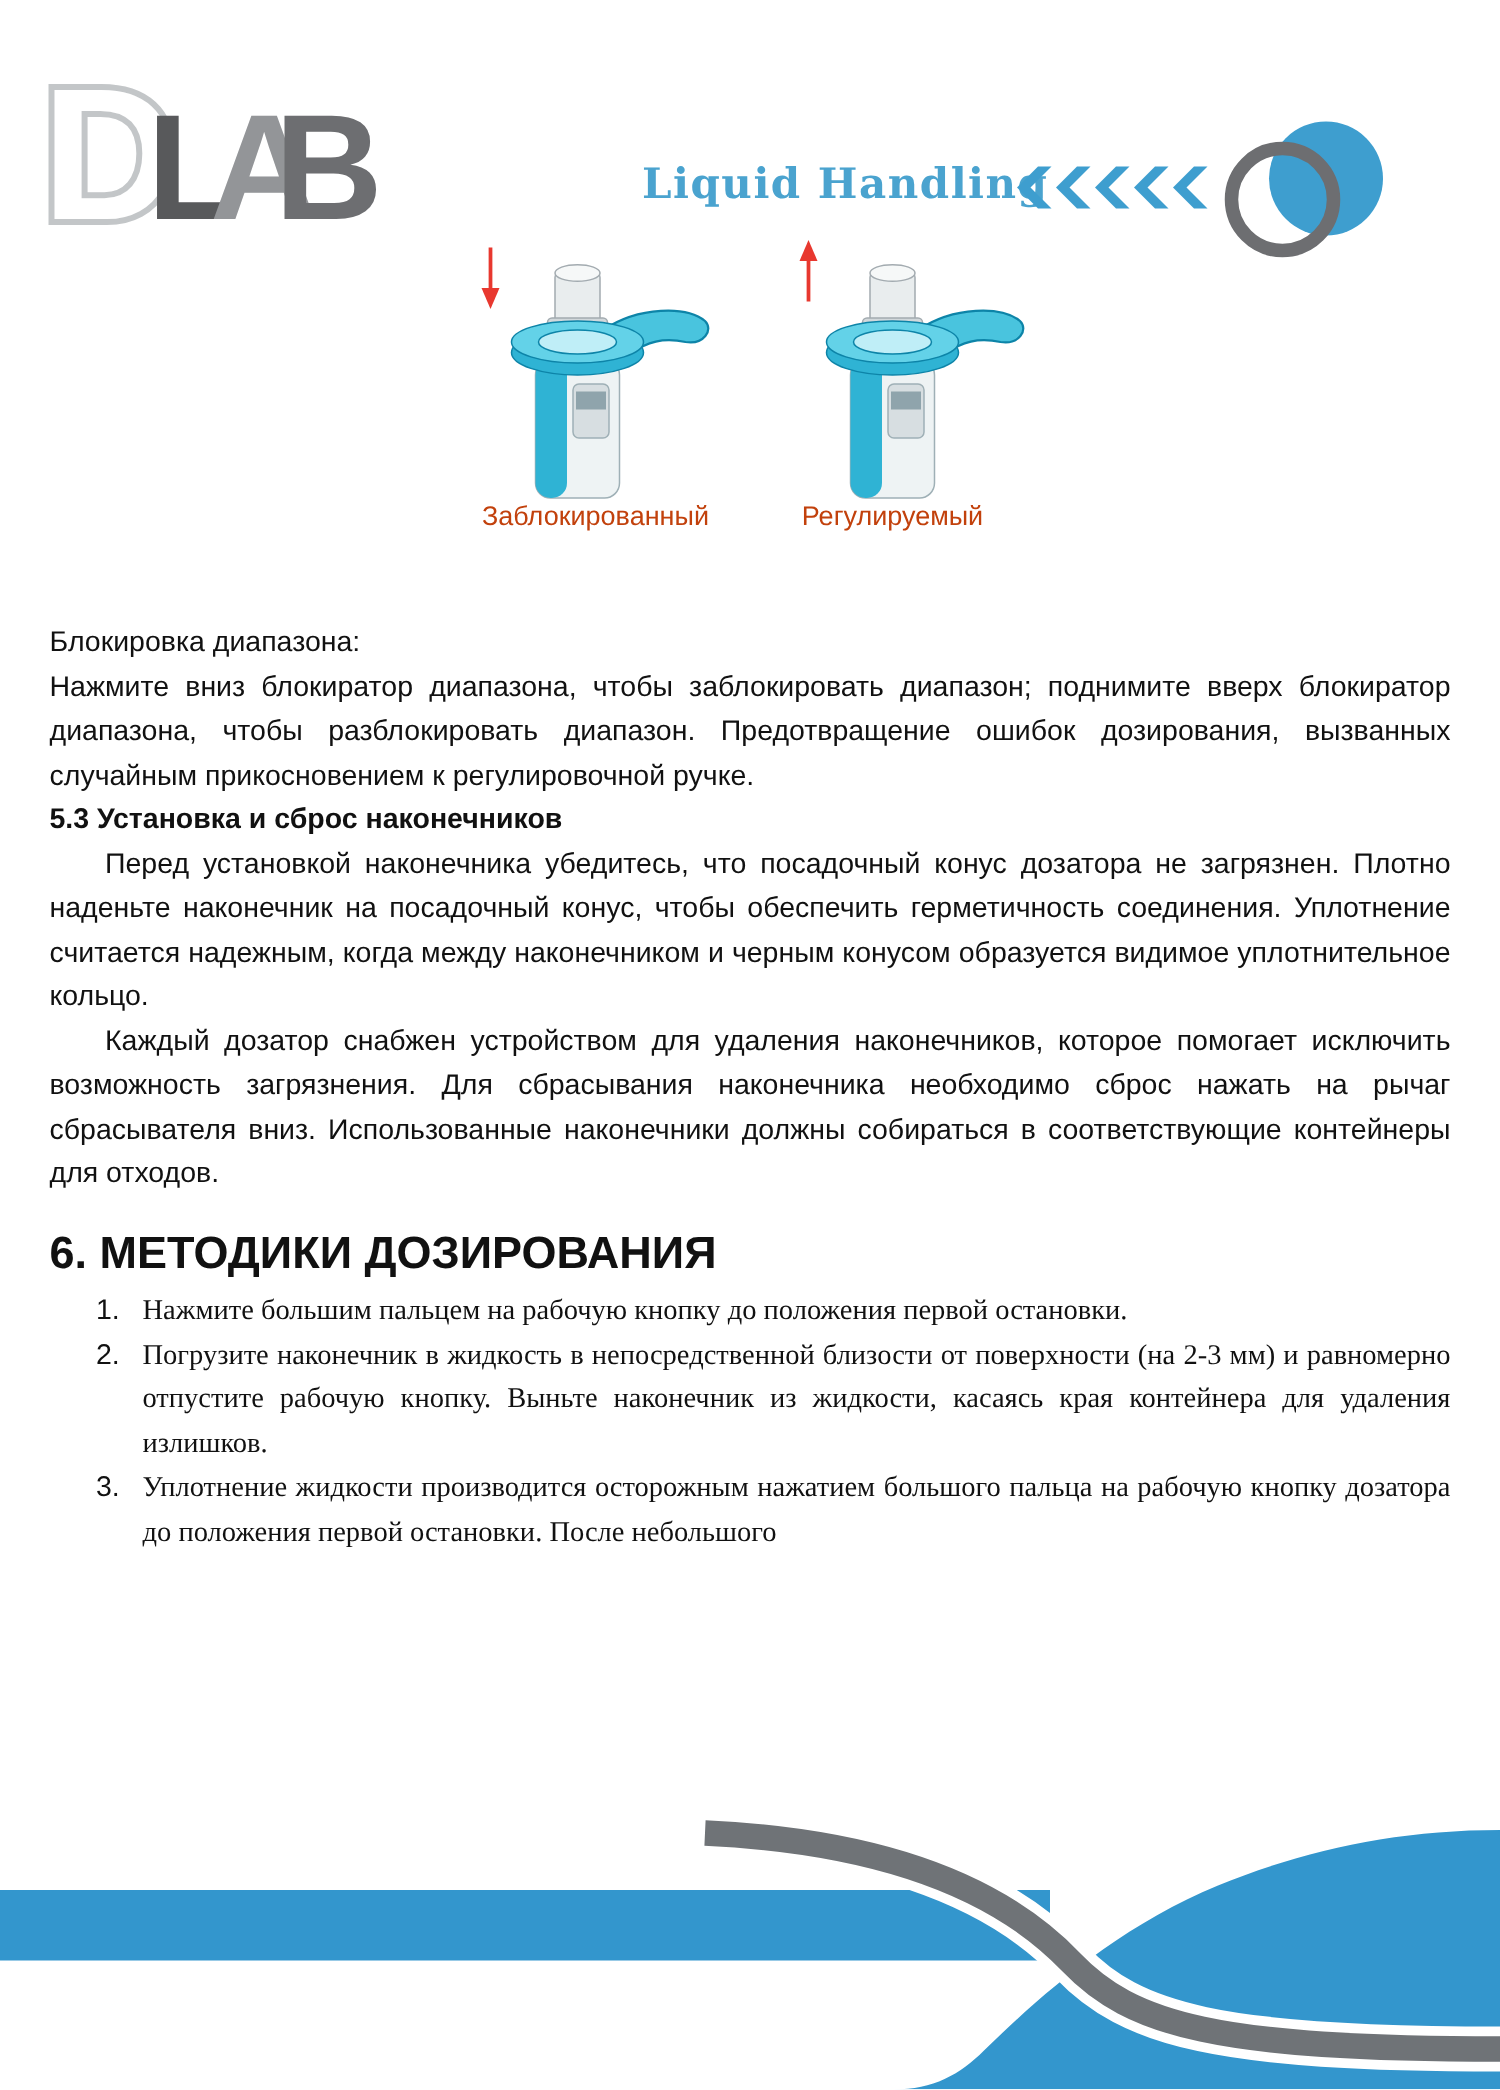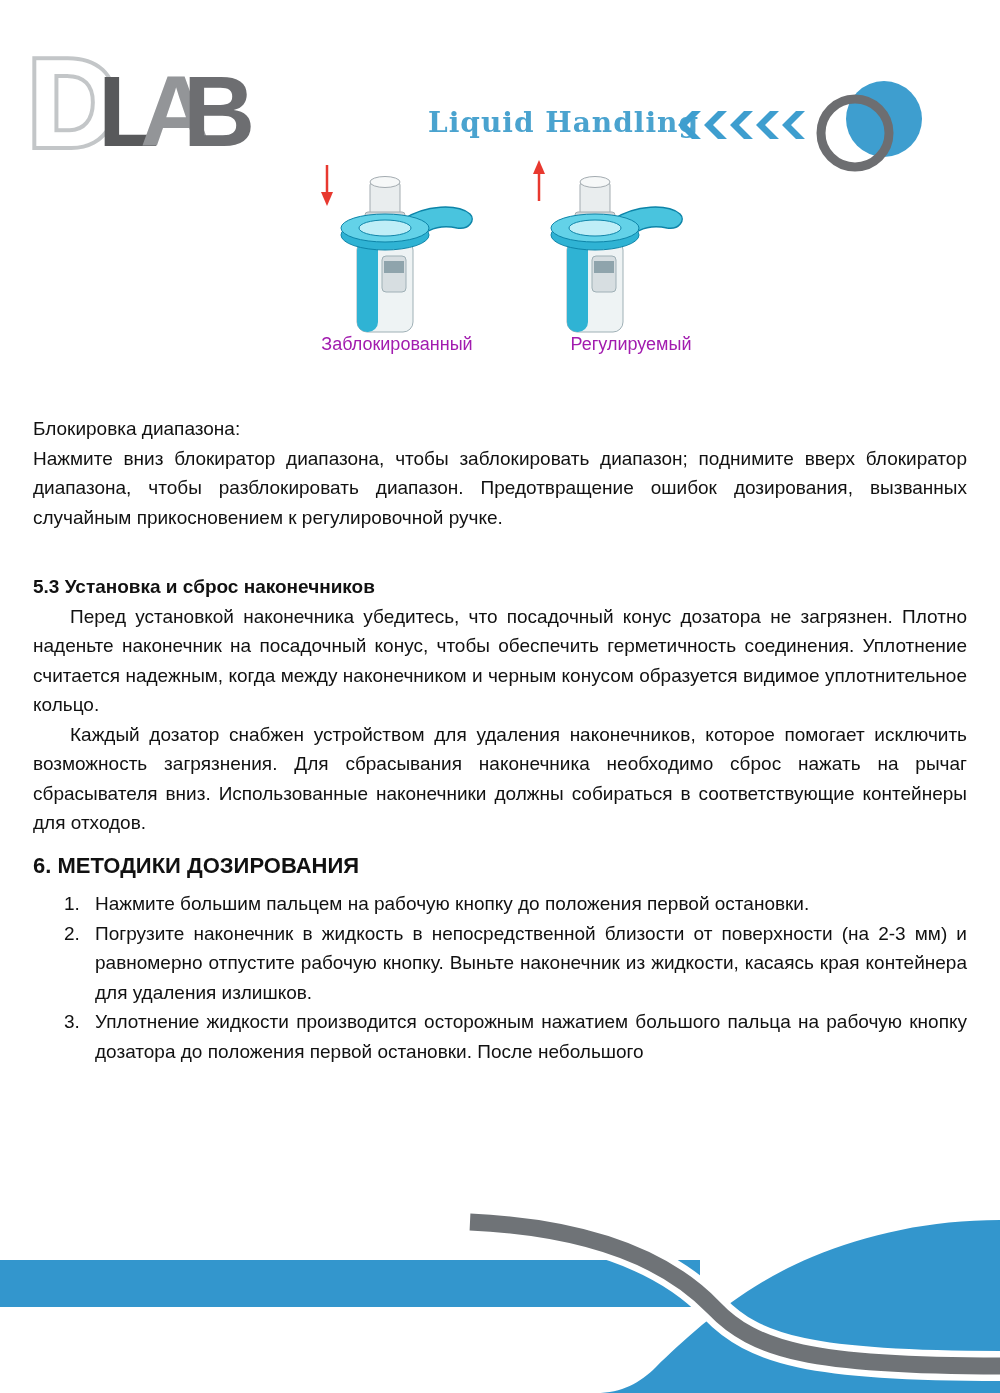--- a/index.html
+++ b/index.html
@@ -14,36 +14,36 @@
   .chevrons { position:absolute; left:678px; top:110px; }
   .ring-logo { position:absolute; left:800px; top:74px; }
 
   
   .pipette { position:absolute; width:180px; height:178px; }
   .pipette.p-left  { left:306px; top:160px; }
   .pipette.p-right { left:516px; top:160px; }
   .arrow { position:absolute; }
   .arrow.a-down { left:318px; top:163px; }
   .arrow.a-up   { left:530px; top:159px; }
-  .caption { position:absolute; top:334px; width:190px; text-align:center; font-size:18px; color:#a21caf; }
+  .caption { position:absolute; top:334px; width:190px; text-align:center; font-size:18px; color:#c2410c; }
   .caption.c-left  { left:302px; }
-  .caption.c-right { left:536px; }
+  .caption.c-right { left:500px; }
 
   
   .content { position:absolute; left:33px; right:33px; top:414px;
              font-size:19px; line-height:29.5px; z-index:2; }
   .content p { text-align:justify; }
   .indent { text-indent:37px; }
-  .bold { font-weight:bold;margin-top:40px; }
-  .h6 { font-size:22px; font-weight:bold; margin:13px 0 9px; }
+  .bold { font-weight:bold; }
+  .h6 { font-size:30px; font-weight:bold; margin:23px 0 9px; }
   .h61 { font-weight:bold; }
   .olist { margin-left:31px; }
   .li { display:flex; }
   .li .num { width:31px; flex:none; }
-  .li .txt { flex:1; text-align:justify; }
+  .li .txt { flex:1; text-align:justify;font-family:Liberation Serif, serif; }
 
   
   .wave { position:absolute; left:0; top:1208px; width:1000px; height:185px; z-index:1; }
 </style>
 </head>
 <body>
 
 <div class="page">
 
   <svg class="logo-svg" width="230" height="135" viewBox="0 0 230 135">

